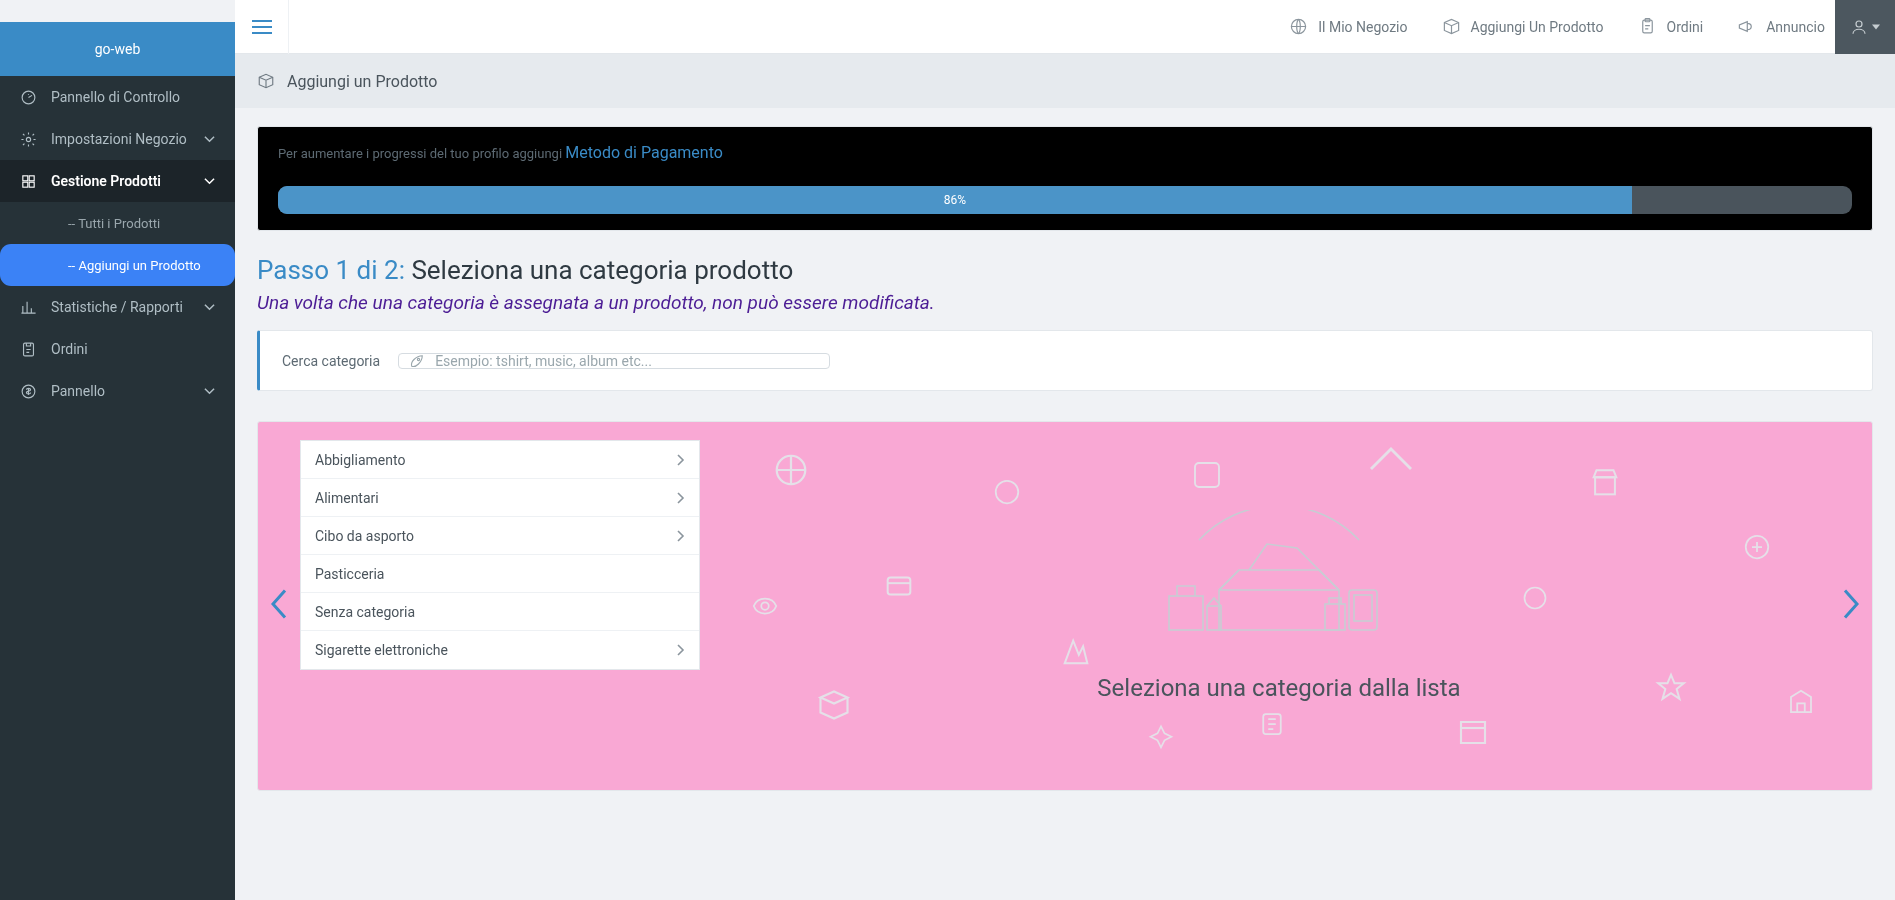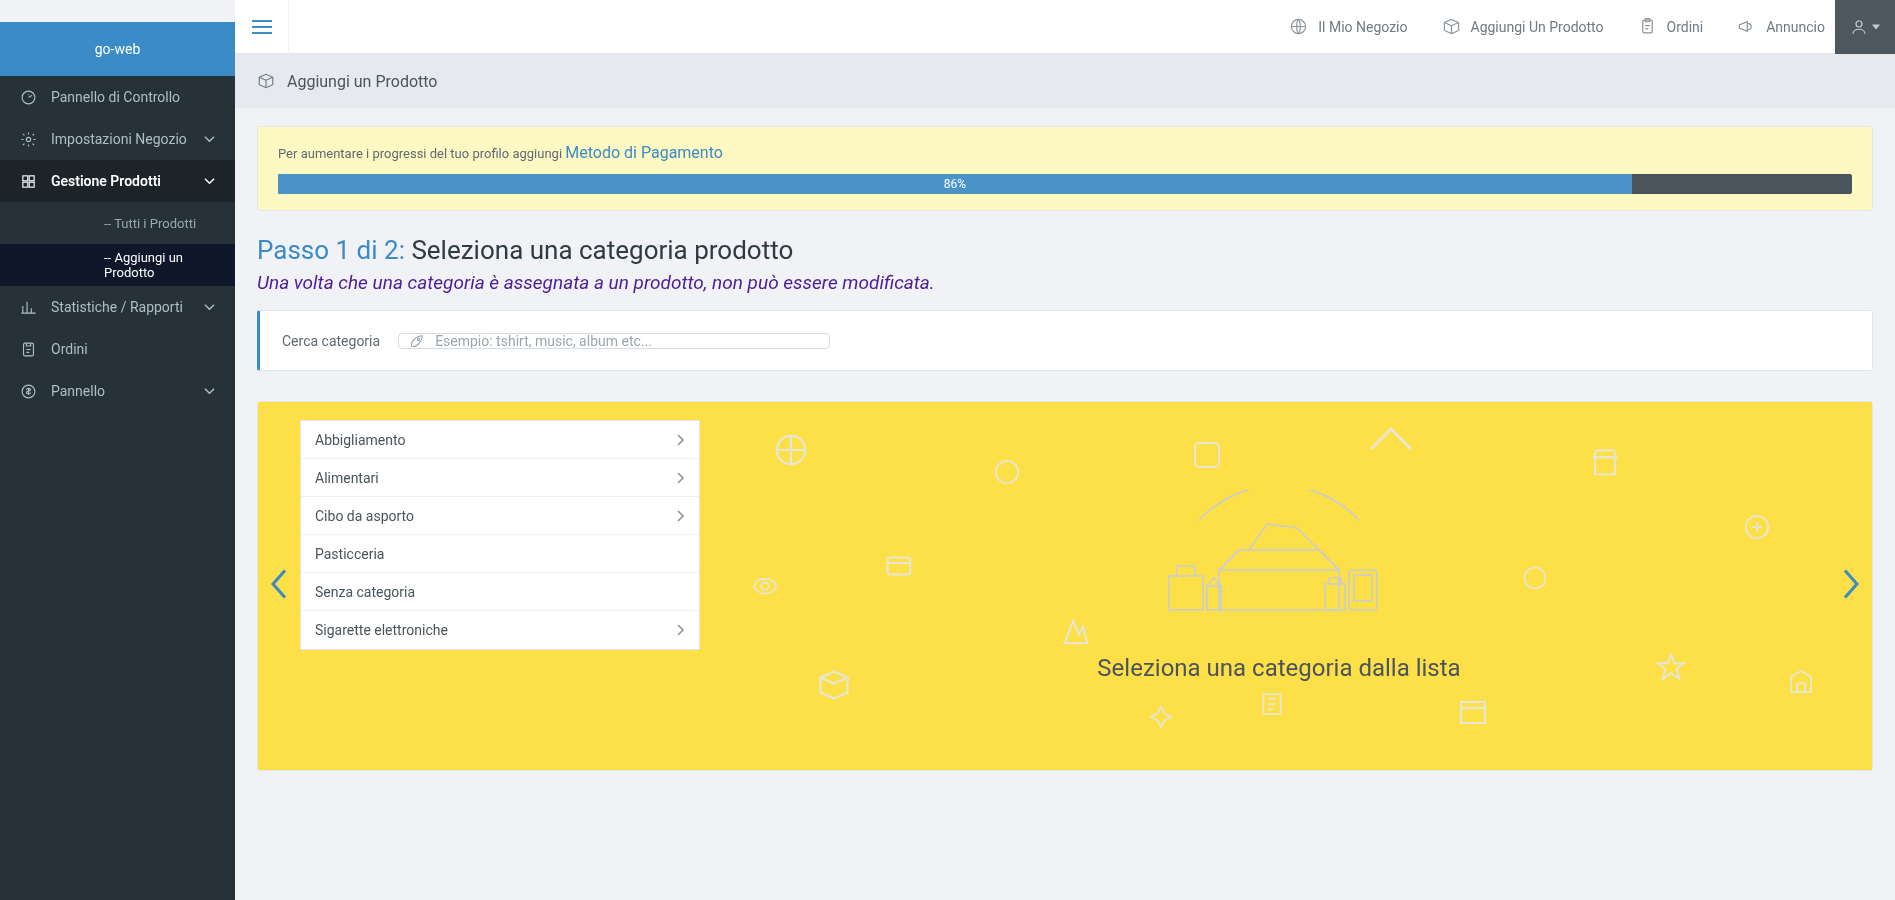--- a/index.html
+++ b/index.html
@@ -4,57 +4,57 @@
 <style>
 * { margin:0; padding:0; box-sizing:border-box; font-family:-apple-system,BlinkMacSystemFont,"Segoe UI",Roboto,Arial,sans-serif; }
 body { background:#f0f2f5; overflow:hidden; width:1895px; height:900px; }
 
 
 .sidebar { position:fixed; left:0; top:0; width:235px; height:100%; background:#263238; color:#b0bec5;margin-top:22px; }
 .brand   { height:54px; background:#3a8bc6; color:#fff; display:flex; align-items:center; justify-content:center; font-size:14px; }
 .nav-item{ display:flex; align-items:center; height:42px; padding:0 20px; color:#b0bec5; font-size:14px; cursor:pointer; gap:14px; }
 .nav-item.active { background:#1c2429; color:#fff; font-weight:600; }
 .nav-item .chev { margin-left:auto; }
-.sub-item{ display:flex; align-items:center; height:42px; padding-left:104px; color:#9aa7ad; font-size:13px; cursor:pointer; }
-.sub-item.active { color:#fff; background:#0f172a; }
+.sub-item{ display:flex; align-items:center; height:42px; padding-left:68px; color:#9aa7ad; font-size:13px; cursor:pointer; }
+.sub-item.active { color:#fff; background:#3b82f6;border-radius:11px; }
 
 
 .topbar  { position:fixed; left:235px; right:0; top:0; height:54px; background:#fff; border-bottom:1px solid #e3e7eb; display:flex; align-items:center; }
 .hamburger{ width:54px; height:54px; display:flex; align-items:center; justify-content:center; cursor:pointer; border-right:1px solid #eef1f4; }
 .hamburger span{ display:block; width:20px; height:2px; background:#3a8bc6; position:relative; }
 .hamburger span::before,.hamburger span::after{ content:""; position:absolute; left:0; width:20px; height:2px; background:#3a8bc6; }
 .hamburger span::before{ top:-6px;} .hamburger span::after{ top:6px;}
 .top-links{ margin-left:auto; display:flex; gap:34px; padding-right:10px; }
 .top-link{ display:flex; align-items:center; gap:10px; color:#6f7a82; font-size:14px; cursor:pointer; }
 .userbox { width:60px; height:54px; background:#4c575f; display:flex; align-items:center; justify-content:center; color:#c6cdd1; cursor:pointer; gap:4px; }
 
 
 .subheader{ position:fixed; left:235px; right:0; top:54px; height:54px; background:#e6eaee; display:flex; align-items:center; padding:0 22px; gap:12px; color:#4a545c; font-size:16px; }
 
 
 .main    { position:fixed; left:235px; right:0; top:108px; bottom:0; padding:18px 22px; overflow:auto; }
-.card    { background:#fef9c3; border:1px solid #e3e7eb; border-radius:3px; padding:16px 20px; }
+.card    { background:#000000; border:1px solid #e3e7eb; border-radius:3px; padding:16px 20px; }
 .infotext{ color:#5d6a73; font-size:13px; }
 .linktxt { color:#3a8bc6; text-decoration:none; }
-.progbar { height:20px; background:#4a545c; border-radius:2px; margin-top:12px; position:relative; overflow:hidden; }
+.progbar { height:28px; background:#4a545c; border-radius:9px; margin-top:24px; position:relative; overflow:hidden; }
 .progfill{ height:100%; background:#4b94c8; display:flex; align-items:center; justify-content:center; color:#fff; font-size:12px; }
 h2.step  { margin:24px 0 6px; font-weight:400; font-size:26px; color:#2f3a42; }
 h2.step .accent{ color:#3a8bc6; }
 .stepnote{ color:#4c1d95; font-size:19px; margin-bottom:16px;font-style:italic; }
 
 
 .searchcard{ background:#fff; border:1px solid #e3e7eb; border-left:3px solid #3a8bc6; border-radius:3px; padding:20px 22px; display:flex; align-items:center; gap:18px; }
 .searchcard label{ color:#5d6a73; font-size:14px; }
 .searchwrap{ position:relative; width:432px; }
 .searchwrap svg{ position:absolute; left:10px; top:50%; transform:translateY(-50%); }
 .searchwrap input{ width:100%; height:16px; border:1px solid #d6dce1; border-radius:4px; padding:0 12px 0 36px; font-size:14px; color:#333; }
 .searchwrap input::placeholder{ color:#9aa7ad; }
 
 
-.catwrap { position:relative; margin-top:30px; background:#fde047; border:1px solid #e3e7eb; border-radius:3px; padding:0 42px; height:370px; }
+.catwrap { position:relative; margin-top:30px; background:#f9a8d4; border:1px solid #e3e7eb; border-radius:3px; padding:0 42px; height:370px; }
 .arrow   { position:absolute; top:50%; transform:translateY(-50%); cursor:pointer; color:#3a8bc6; }
 .arrow.left{ left:12px; } .arrow.right{ right:12px; }
 .catpane { margin-left:0; width:400px; background:#fff; border:1px solid #e3e7eb; margin-top:18px; }
 .catrow  { display:flex; align-items:center; justify-content:space-between; height:38px; padding:0 14px; border-bottom:1px solid #eef1f4; color:#4a545c; font-size:14px; cursor:pointer; }
 .catrow:last-child{ border-bottom:none; }
 .placeholder{ position:absolute; left:470px; right:42px; top:0; bottom:0; display:flex; flex-direction:column; align-items:center; justify-content:center; gap:24px; text-align:center; }
 .placeholder h3{ position:relative; color:#4a545c; font-weight:400; font-size:24px; }
 .placeholder svg{ position:relative; }
 .doodlebg{ position:absolute; inset:0; overflow:hidden;}
 .doodlebg svg{ position:absolute; stroke:#e3e7eb; fill:none; stroke-width:1.4; opacity:0.9;}

